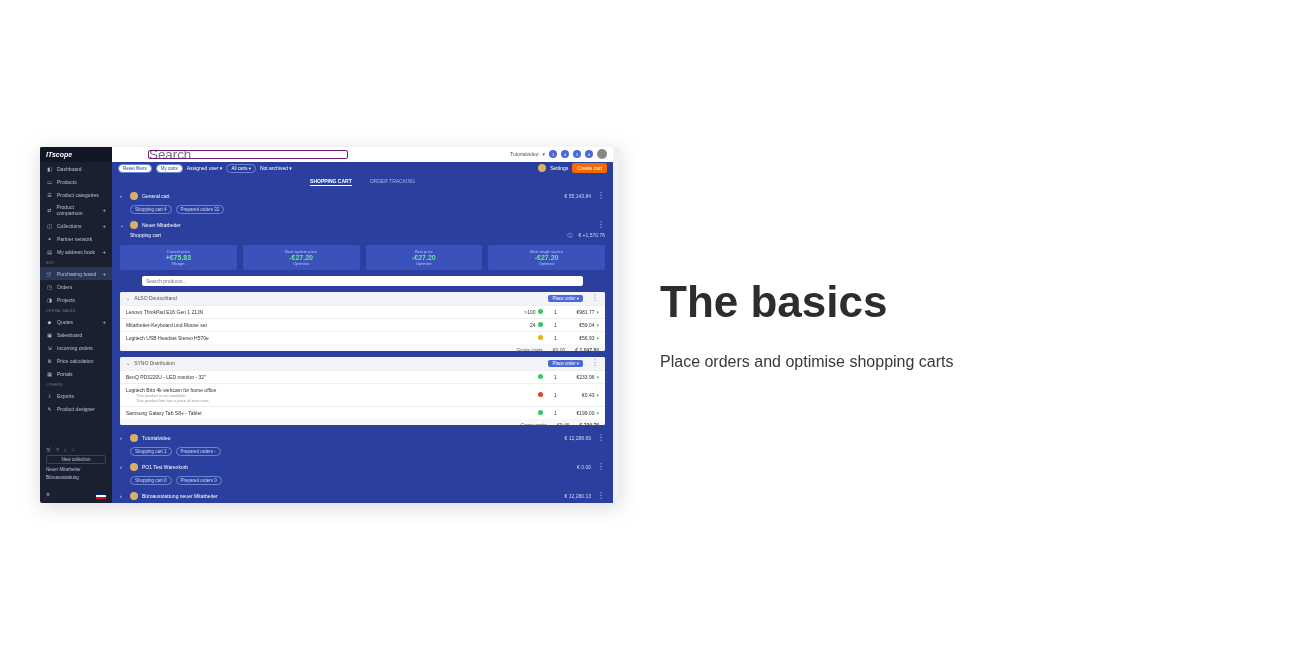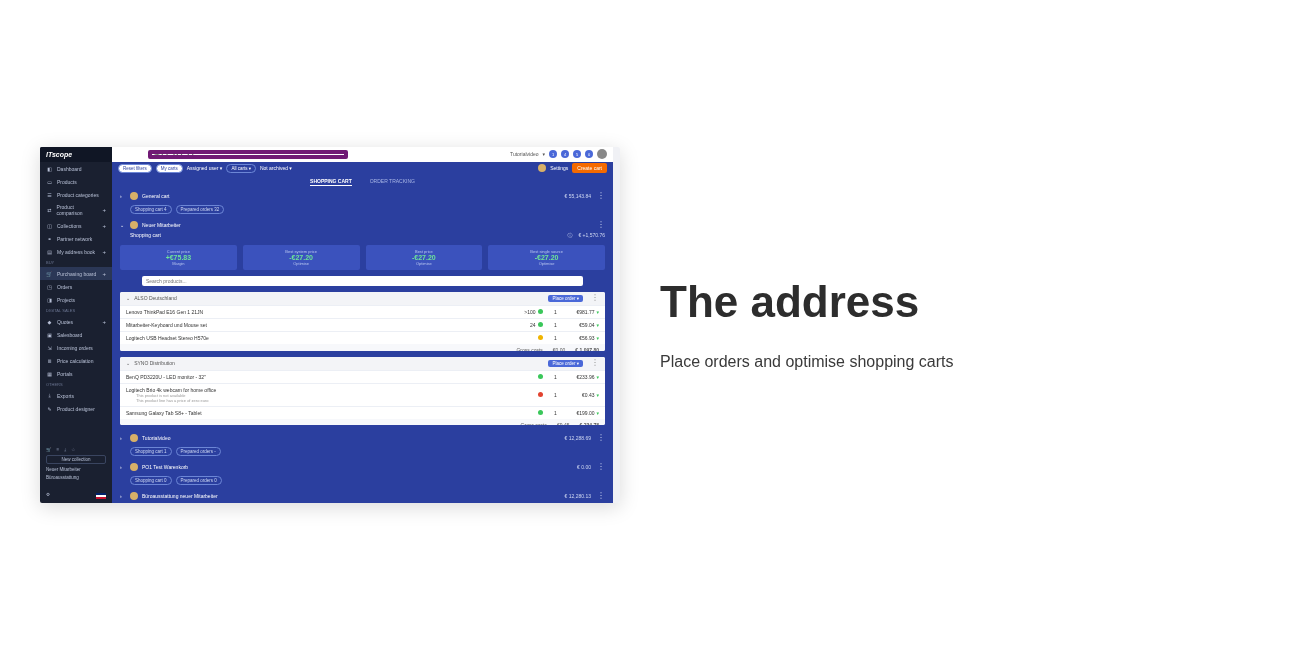--- a/index.html
+++ b/index.html
@@ -10,21 +10,21 @@
   .logo{background:#101625;padding:4px 6px;color:#fff;font-weight:700;font-size:7px;font-style:italic}
   .nav-item{display:flex;align-items:center;gap:4px;padding:3px 6px;cursor:pointer}
   .nav-item .ic{width:7px;height:7px;display:inline-flex;align-items:center;justify-content:center}
   .nav-item.active{background:#2b3756}
   .nav-item .pl{margin-left:auto;font-size:6px}
   .nav-sec{padding:2px 6px;color:#6a7490;font-size:4px;text-transform:uppercase}
   .sidebar-foot{margin-top:auto;padding:4px 6px;display:flex;flex-direction:column;gap:3px;font-size:4.5px}
   .flag{width:10px;height:6px;background:linear-gradient(#012169 33%,#fff 33% 66%,#c8102e 66%);margin-top:4px;align-self:flex-end}
   .main{flex:1;display:flex;flex-direction:column;background:#2b3f9f}
   .topbar{height:16px;background:#fff;display:flex;align-items:center;padding:0 6px;gap:4px}
-  .search{flex:0 0 200px;height:9px;border:4px solid #701a75;border-radius:2px;margin-left:30px}
+  .search{flex:0 0 200px;height:9px;border:1px solid #701a75;border-radius:2px;margin-left:30px}
   .right-pills{margin-left:auto;display:flex;align-items:center;gap:4px;font-size:5px;color:#555}
   .badge{display:inline-flex;align-items:center;justify-content:center;width:8px;height:8px;border-radius:50%;background:#4a68d8;color:#fff;font-size:4px}
   .avatar{width:10px;height:10px;border-radius:50%;background:#888}
   .filtbar{height:14px;background:#2b3f9f;display:flex;align-items:center;padding:0 6px;gap:4px;color:#fff;font-size:5px}
   .pill{border:1px solid #6c86d6;padding:1px 4px;border-radius:6px;font-size:4.5px}
   .pill.solid{background:#fff;color:#2b3f9f}
   .btn-orange{background:#f56a00;color:#fff;padding:2px 5px;border-radius:2px;font-size:5px}
   .tabrow{display:flex;justify-content:center;gap:18px;color:#a8b6e6;font-size:5px;padding:3px 0}
   .tabrow .act{color:#fff;border-bottom:1px solid #fff;padding-bottom:1px;font-weight:600}
   .group-head{display:flex;align-items:center;gap:4px;padding:3px 8px;color:#fff}
@@ -349,16 +349,16 @@
           <span class="total-r">
             <span>€ 12,280.13</span>
             <span class="more">⋮</span>
           </span>
         </div>
     </div>
     <div class="scroll"></div>
   </div>
 
   <div class="caption">
-    <h1>The address</h1>
+    <h1>The basics</h1>
     <p>Place orders and optimise shopping carts</p>
   </div>
 </div>
 
 </body></html>

